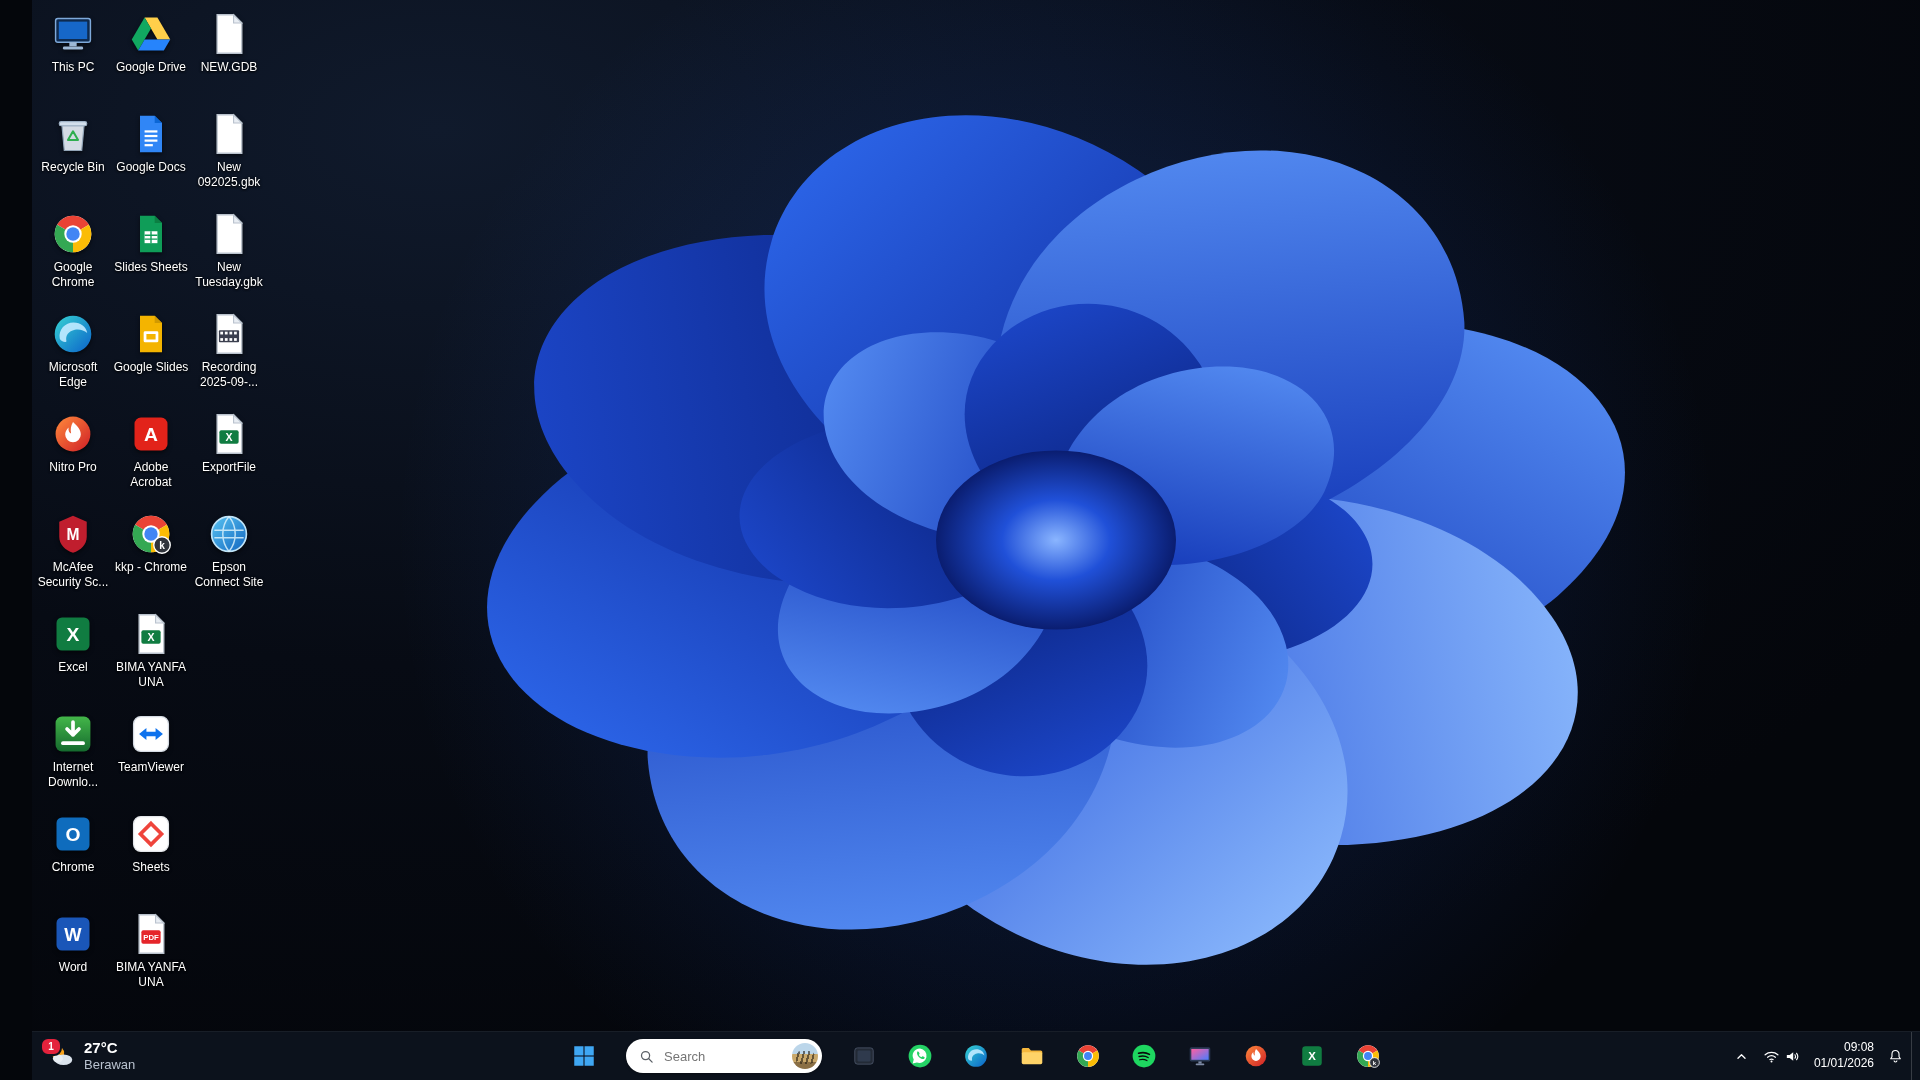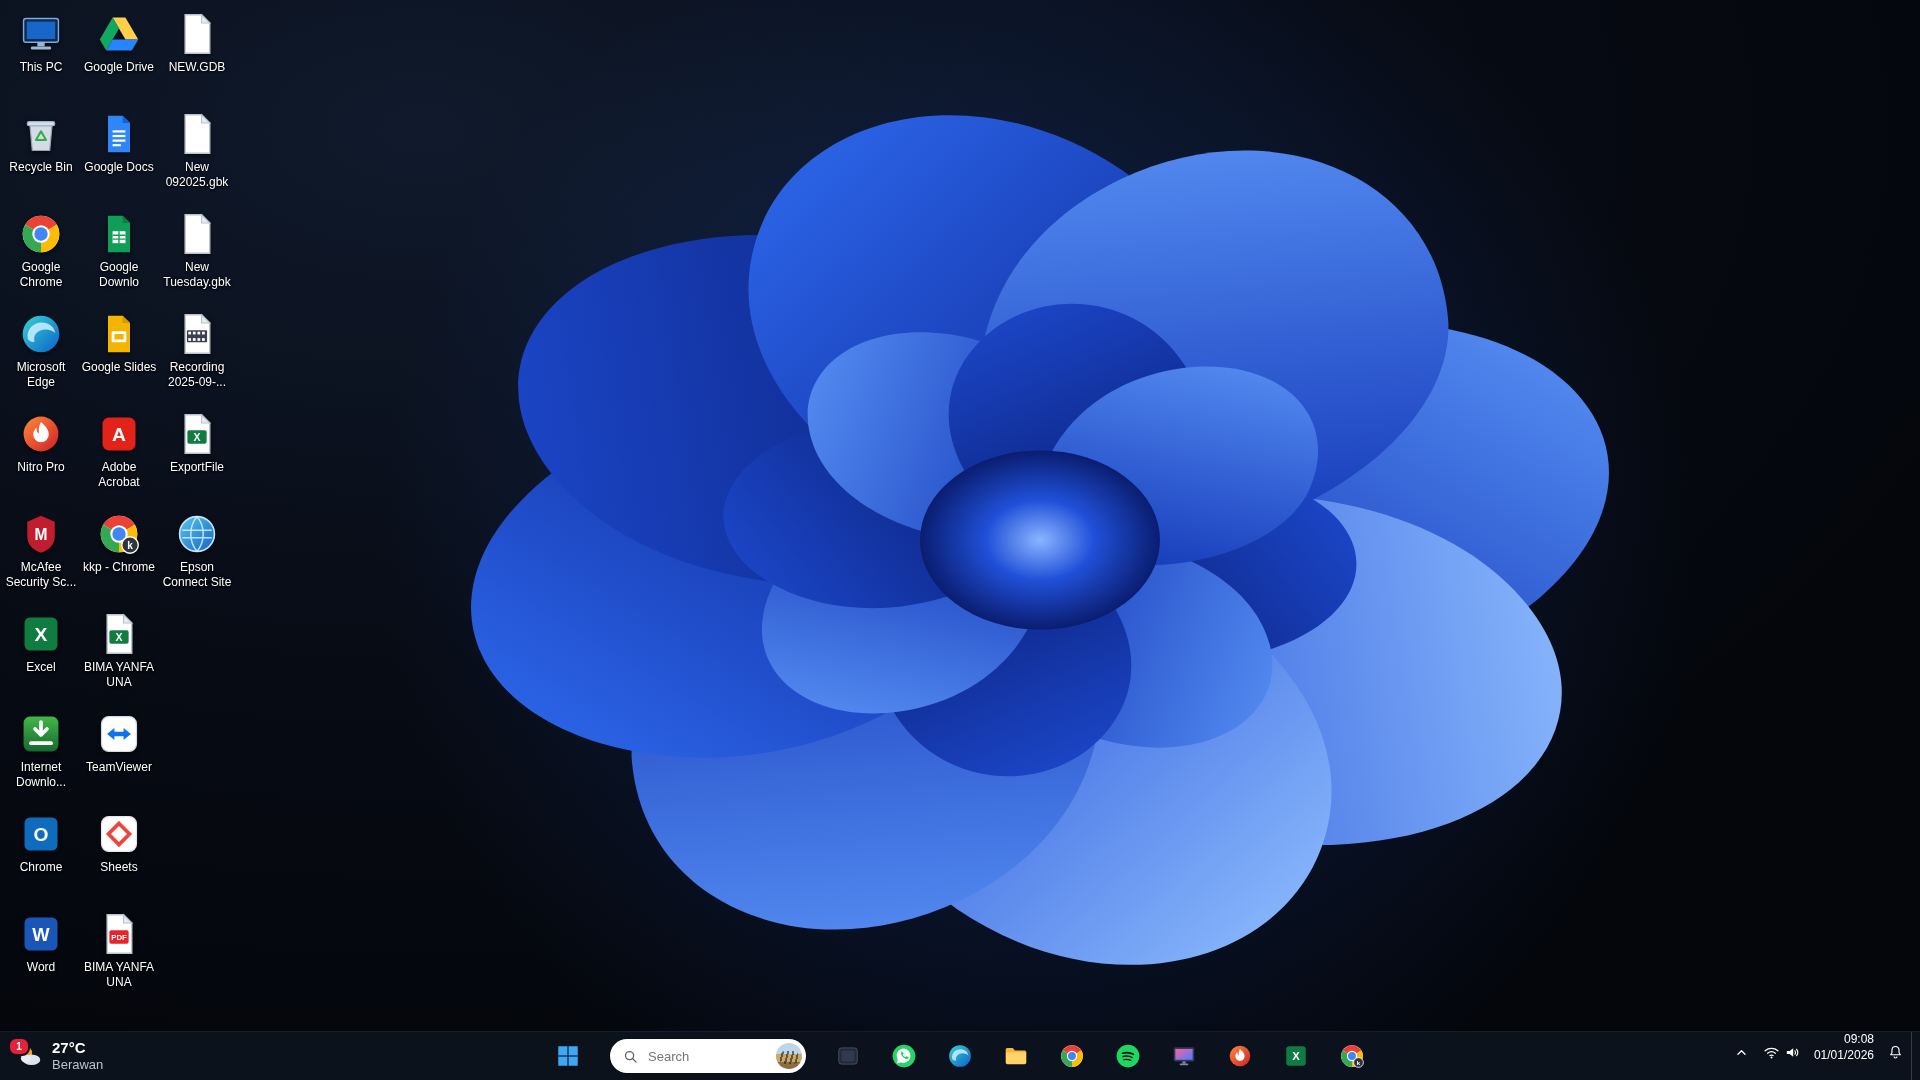--- a/index.html
+++ b/index.html
@@ -1,17 +1,17 @@
 <!DOCTYPE html>
 <html><head>
 <meta charset="utf-8">
 <style>
   html,body{margin:0;padding:0;width:1920px;height:1080px;overflow:hidden;
     font-family:"Liberation Sans","DejaVu Sans",sans-serif;background:#04060b;}
-  .desktop{position:absolute;inset:0;}
+  .desktop{position:absolute;inset:0;margin-left:32px;}
   .wall{position:absolute;inset:0;}
   .wall svg{display:block;width:100%;height:100%;}
 
   
   .icon-grid{position:absolute;top:8px;left:2px;display:grid;
     grid-template-columns:repeat(3,78px);grid-auto-rows:100px;justify-items:center;}
   .cell{width:76px;display:flex;flex-direction:column;align-items:center;gap:4px;padding-top:4px;cursor:default;}
   .cell .app{width:44px;height:44px;flex:0 0 auto;filter:drop-shadow(0 2px 2px rgba(0,0,0,.55));}
   .ilabel{font-size:12px;line-height:1.25;color:#fff;text-align:center;max-width:76px;
     overflow-wrap:break-word;text-shadow:0 1px 2px rgba(0,0,0,.95),0 0 3px rgba(0,0,0,.8);}
@@ -37,21 +37,21 @@
   .tb-left{position:absolute;left:4px;top:4px;height:40px;display:flex;align-items:center;
     gap:8px;padding:0 10px;border-radius:6px;}
   .wicon{position:relative;width:30px;height:30px;}
   .wicon svg{width:30px;height:30px;}
   .badge{position:absolute;top:-4px;left:-6px;min-width:10px;height:15px;border-radius:8px;
     background:#e4223c;color:#fff;font-size:10px;font-weight:700;display:flex;align-items:center;
     justify-content:center;padding:0 4px;border:2px solid #0d131e;}
   .wtemp{font-size:15px;color:#fff;font-weight:700;line-height:1.2;}
   .wcond{font-size:13px;color:#b9c2cf;line-height:1.2;}
 
-  .tb-right{position:absolute;right:2px;top:0;height:100%;display:flex;align-items:flex-start;gap:1px;}
+  .tb-right{position:absolute;right:2px;top:0;height:100%;display:flex;align-items:center;gap:1px;}
   .tray-btn{height:40px;border-radius:6px;display:flex;align-items:center;justify-content:center;
     padding:0 6px;gap:4px;}
   .tray-btn svg{width:17px;height:17px;}
   .clock{font-size:12px;color:#fff;text-align:right;line-height:1.3;padding:0 6px;}
   .show-desktop{width:6px;height:100%;border-left:1px solid rgba(255,255,255,.18);}
   .hidden-defs{position:absolute;width:0;height:0;overflow:hidden;}
 </style>
 </head>
 <body>
 
@@ -375,21 +375,21 @@
     <div class="cell" style="grid-area:3/1">
       <svg class="app">
           <use href="#sym-chrome"></use>
         </svg>
       <div class="ilabel">Google Chrome</div>
     </div>
     <div class="cell" style="grid-area:3/2">
       <svg class="app">
           <use href="#sym-sheets"></use>
         </svg>
-      <div class="ilabel">Google Downlo</div>
+      <div class="ilabel">Slides Sheets</div>
     </div>
     <div class="cell" style="grid-area:3/3">
       <svg class="app">
           <use href="#sym-file"></use>
         </svg>
       <div class="ilabel">New Tuesday.gbk</div>
     </div>
     <div class="cell" style="grid-area:4/1">
       <svg class="app">
           <use href="#sym-edge"></use>

